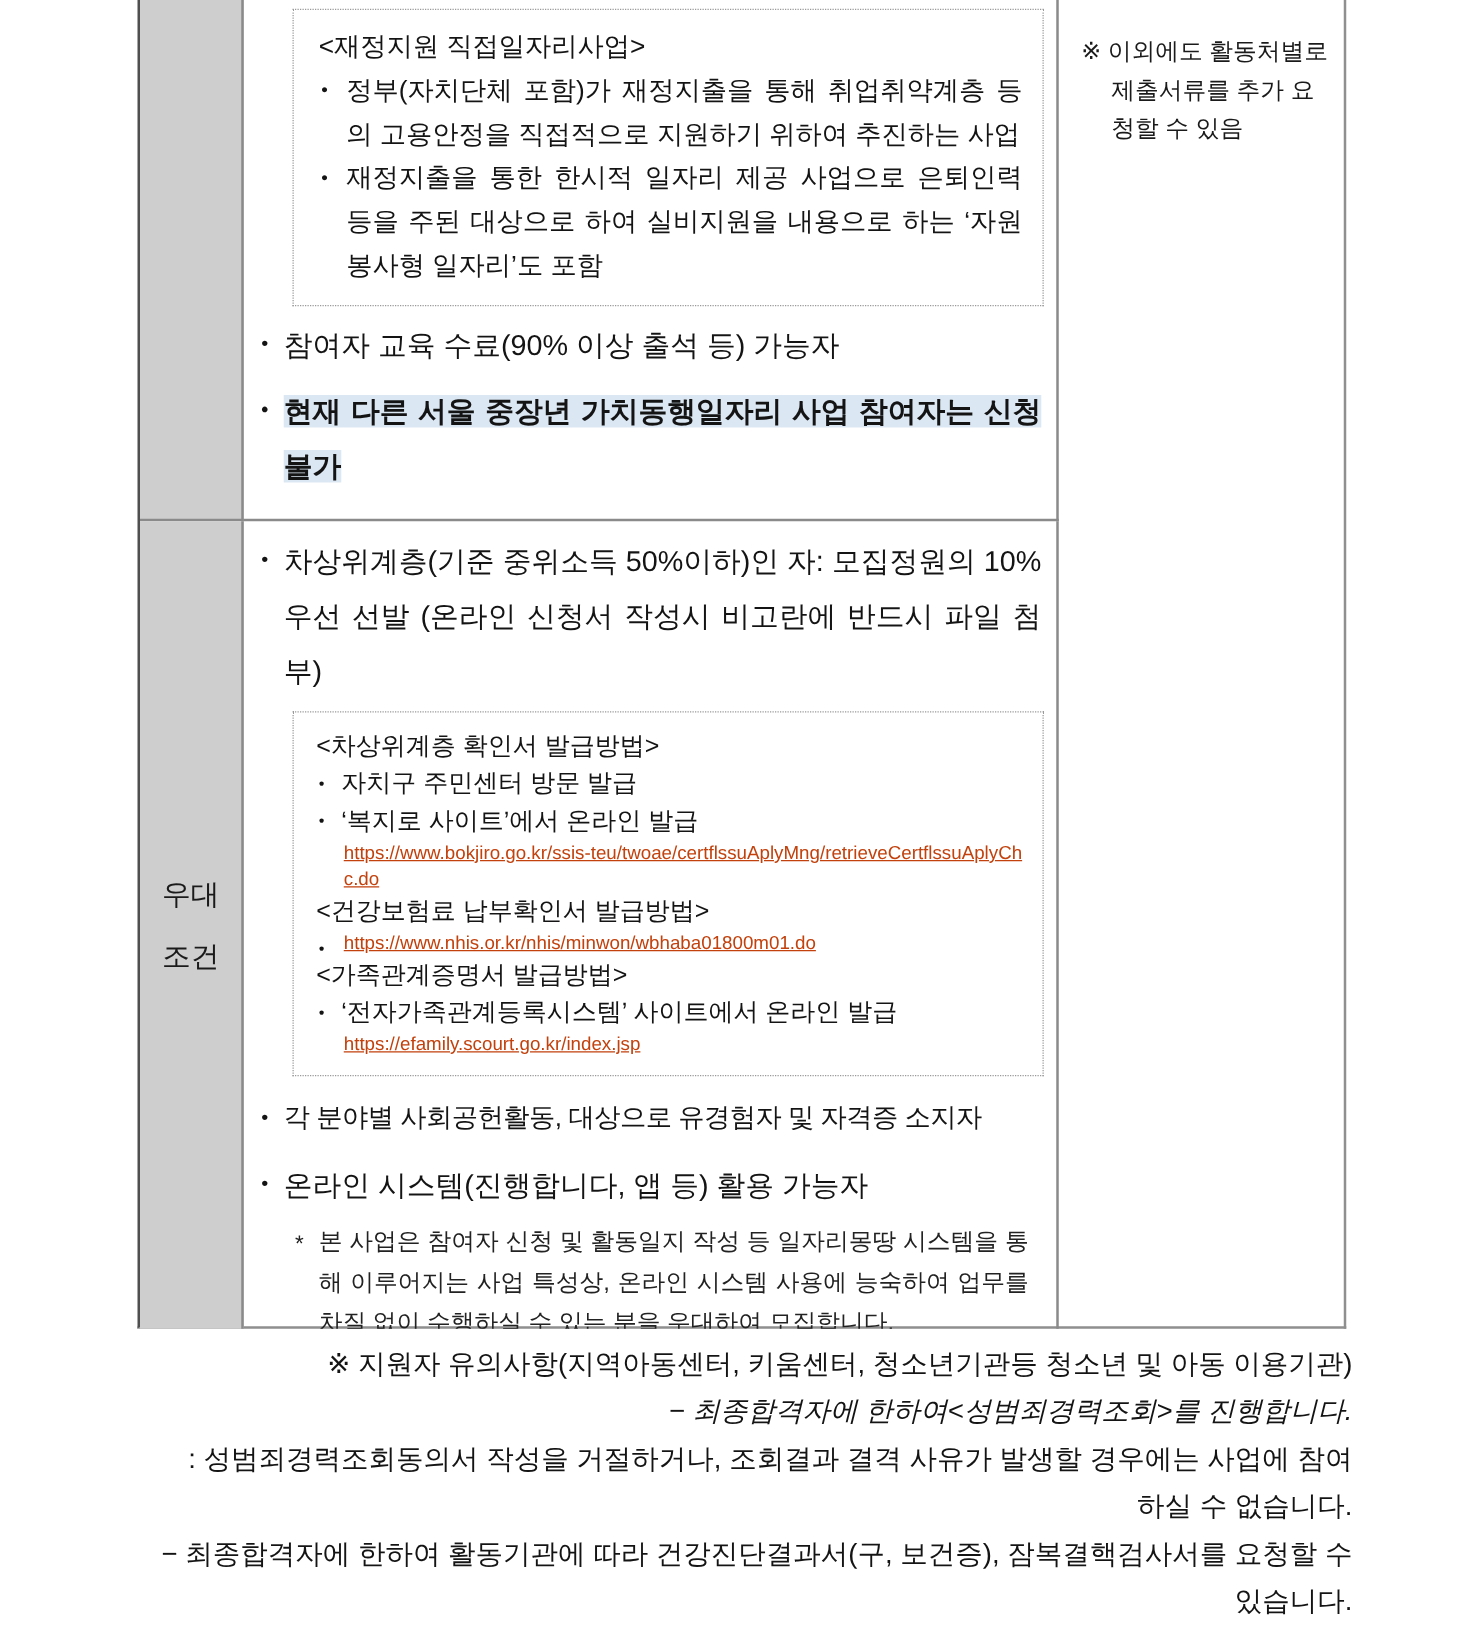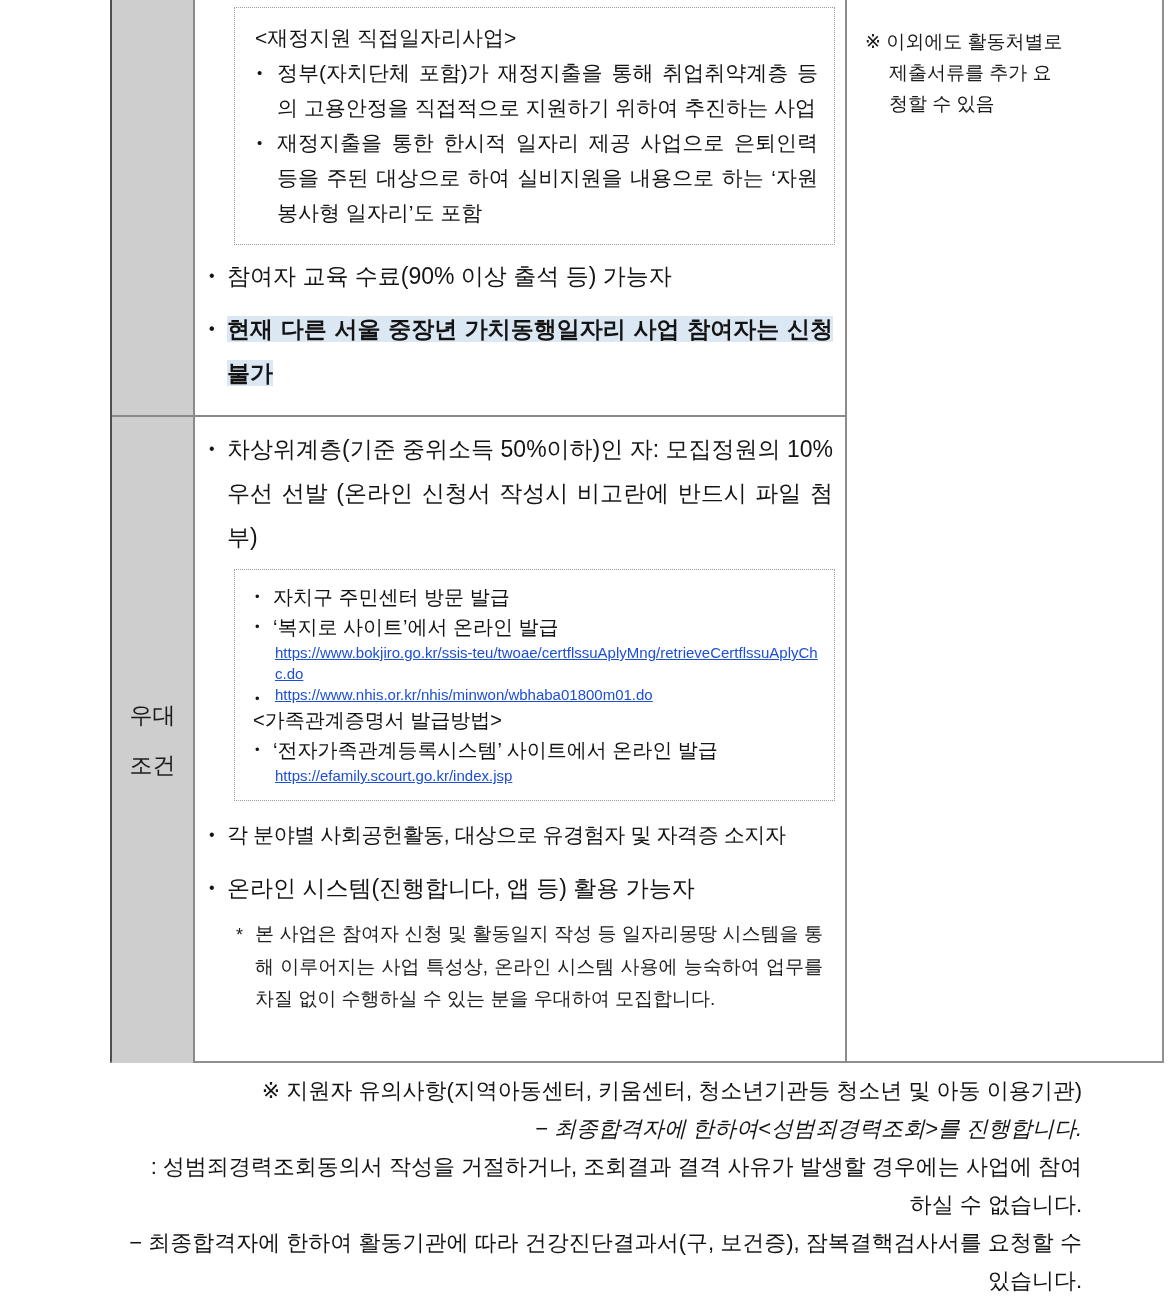--- a/index.html
+++ b/index.html
@@ -1,21 +1,21 @@
 <!DOCTYPE html>
 <html><head>
 <meta charset="utf-8">
 <style>
   html,body { margin:0; padding:0; background:#ffffff; }
   body { font-family:"Liberation Sans","DejaVu Sans",sans-serif; color:#141414; }
   #page { position:relative; width:1170px; height:1305px; background:#ffffff; overflow:hidden; }
 
   
   .doc-table{
-    position:absolute; left:110px; top:0; width:1054px; height:1063px;
+    position:absolute; left:110px; top:0; width:967px; height:1063px;
     display:grid;
     grid-template-columns:83px 652px 232px;
     grid-template-rows:417px 646px;
     border-left:2px solid #4f4f4f;
     border-right:2px solid #8f8f8f;
     border-bottom:2px solid #8f8f8f;
     box-sizing:border-box;
   }
   .cell{ box-sizing:border-box; }
   .cell-label1{ grid-column:1; grid-row:1; background:#cecece; border-right:2px solid #8a8a8a; border-bottom:2px solid #8a8a8a; }
@@ -39,21 +39,21 @@
   .main-li{ position:relative; padding-left:32px; margin-top:9px; font-size:23px; line-height:44px; text-align:justify; }
   .main-li .blt{ position:absolute; left:14px; font-size:16px; }
   .main-li.bold{ font-weight:700; }
   .hl{ background:#dbe7f3; }
 
   
   .box2{ width:601px; margin-top:10px; padding:12px 16px 14px 18px; }
   .gb-head{ font-size:20px; line-height:30px; }
   .gb-item{ position:relative; padding-left:20px; font-size:20px; line-height:30px; }
   .gb-item .blt{ position:absolute; left:2px; font-size:13px; }
-  .gb-link{ display:block; margin-left:22px; font-size:15px; line-height:21px; color:#1d4ed8; text-decoration:underline; word-break:break-all; }
+  .gb-link{ display:block; margin-left:22px; font-size:15px; line-height:21px; color:#c2410c; text-decoration:underline; word-break:break-all; }
 
   .li-tight{ font-size:21px; letter-spacing:-0.4px; }
   .footnote{ position:relative; margin:8px 10px 0 39px; padding-left:21px; font-size:19px; line-height:32.5px; text-align:justify; color:#222; }
   .footnote .star{ position:absolute; left:2px; top:1px; font-size:18px; }
 
   
   .footer{ position:absolute; left:100px; top:1072px; width:982px; }
   .footer p{ margin:0; font-size:22px; line-height:38px; color:#141414;text-align:right; }
   .f-head{ padding-left:3px; }
   .f1{ padding-left:17px;font-style:italic; }
@@ -101,30 +101,32 @@
       <div class="side-note">※ 이외에도 활동처별로 제출서류를 추가 요청할 수 있음</div>
     </div>
 
     <div class="cell cell-content2">
       <div class="main-li" style="margin-top:0;">
         <span class="blt">•</span>
         <span>차상위계층(기준 중위소득 50%이하)인 자: 모집정원의 10% 우선 선발 (온라인 신청서 작성시 비고란에 반드시 파일 첨부)</span>
       </div>
 
       <div class="dotted-box box2">
+        <div class="gb-head">&lt;차상위계층 확인서 발급방법&gt;</div>
         <div class="gb-item">
           <span class="blt">•</span>
           <span>자치구 주민센터 방문 발급</span>
         </div>
         <div class="gb-item">
           <span class="blt">•</span>
           <span>‘복지로 사이트’에서 온라인 발급</span>
         </div>
         <a href="#" class="gb-link">https://www.bokjiro.go.kr/ssis-teu/twoae/certflssuAplyMng/retrieveCertflssuAplyChc.do</a>
 
+        <div class="gb-head">&lt;건강보험료 납부확인서 발급방법&gt;</div>
         <div class="gb-item">
           <span class="blt">•</span>
         </div>
         <a href="#" class="gb-link">https://www.nhis.or.kr/nhis/minwon/wbhaba01800m01.do</a>
 
         <div class="gb-head">&lt;가족관계증명서 발급방법&gt;</div>
         <div class="gb-item">
           <span class="blt">•</span>
           <span>‘전자가족관계등록시스템’ 사이트에서 온라인 발급</span>
         </div>

